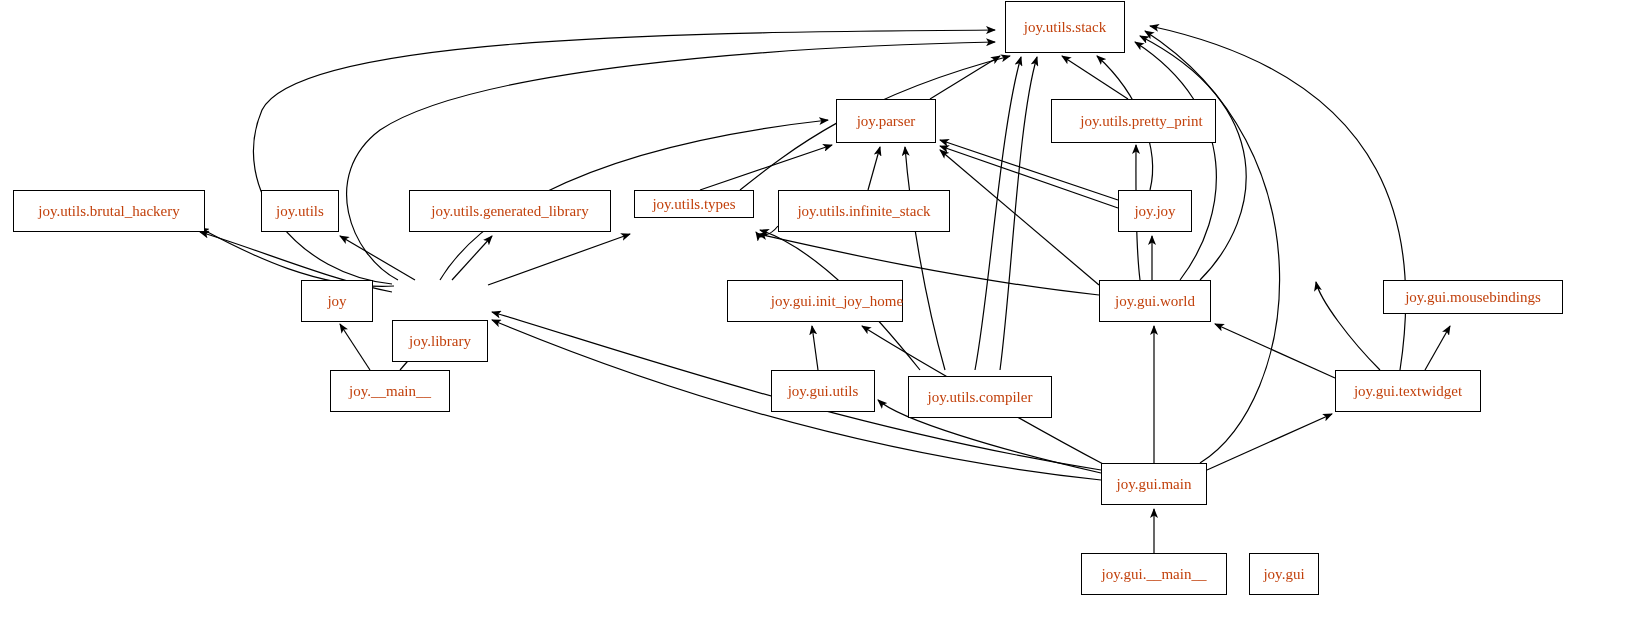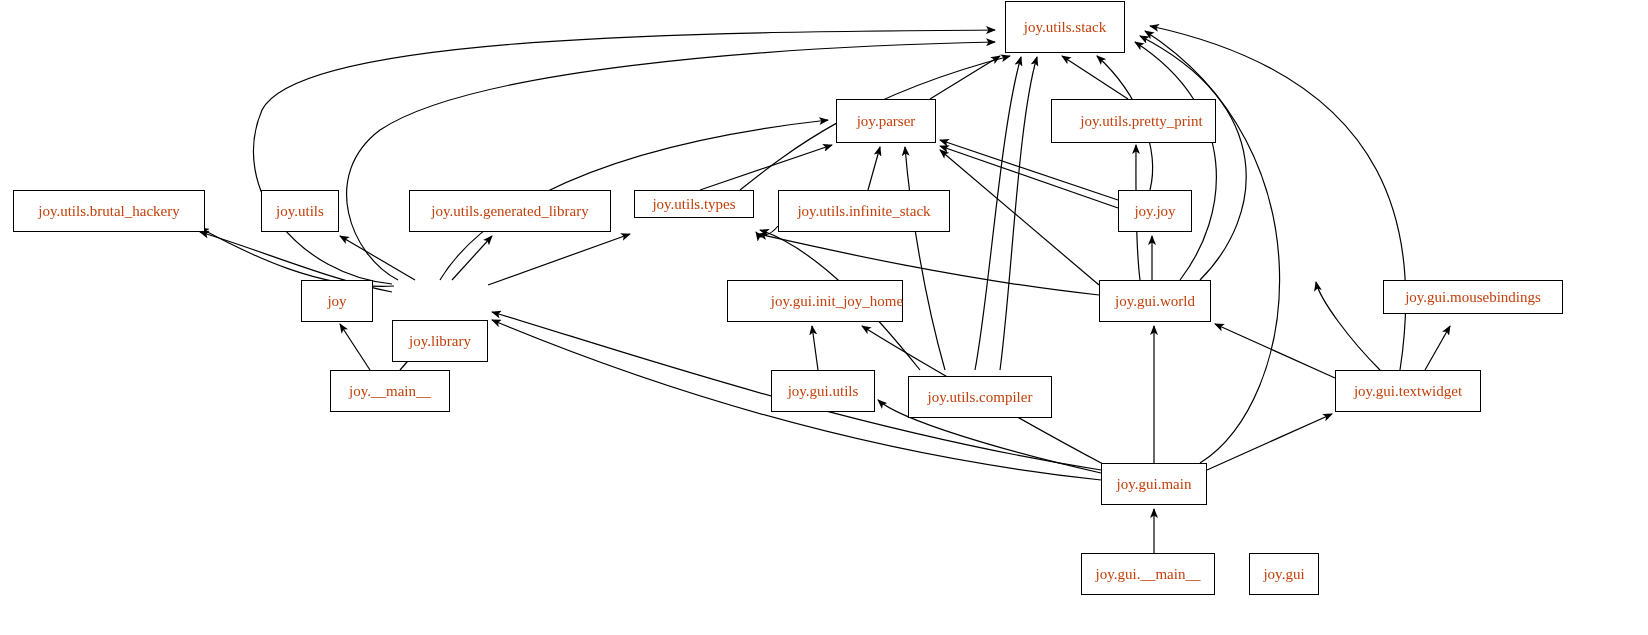--- a/index.html
+++ b/index.html
@@ -149,21 +149,21 @@
       </div>
       <div class="node" style="left: 908px; top: 376px; width: 144px; height: 42px; border-color: rgb(0, 0, 0); background: rgb(255, 255, 255);">
         <span class="node-label">joy.utils.compiler</span>
       </div>
       <div class="node" style="left: 1335px; top: 370px; width: 146px; height: 42px; border-color: rgb(0, 0, 0); background: rgb(255, 255, 255); text-align: right;">
         <span class="node-label">joy.gui.textwidget</span>
       </div>
       <div class="node" style="left: 1101px; top: 463px; width: 106px; height: 42px; border-color: rgb(0, 0, 0); background: rgb(255, 255, 255);">
         <span class="node-label">joy.gui.main</span>
       </div>
-      <div class="node" style="left: 1081px; top: 553px; width: 134px; height: 42px; border-color: rgb(0, 0, 0); background: rgb(255, 255, 255);">
+      <div class="node" style="left: 1081px; top: 553px; width: 146px; height: 42px; border-color: rgb(0, 0, 0); background: rgb(255, 255, 255);">
         <span class="node-label">joy.gui.__main__</span>
       </div>
       <div class="node" style="left: 1249px; top: 553px; width: 70px; height: 42px; border-color: rgb(0, 0, 0); background: rgb(255, 255, 255);">
         <span class="node-label">joy.gui</span>
       </div>
     </div>
 
 </div>
 
 </body></html>

